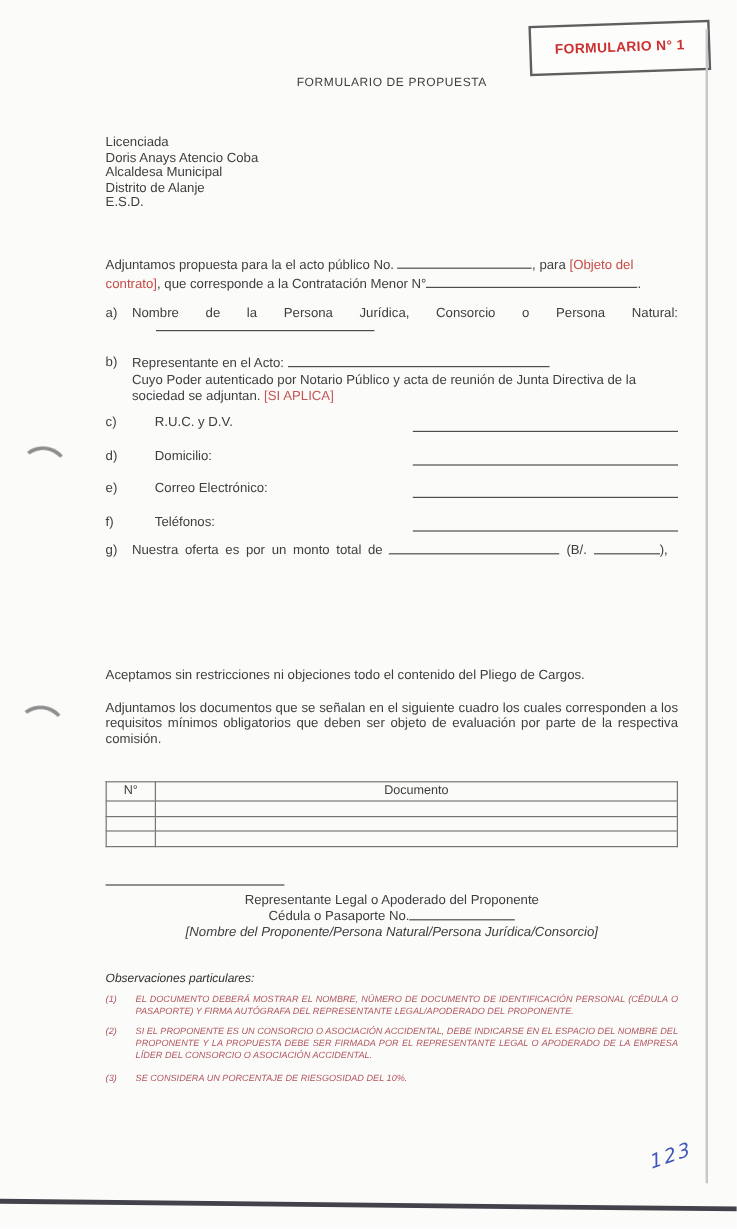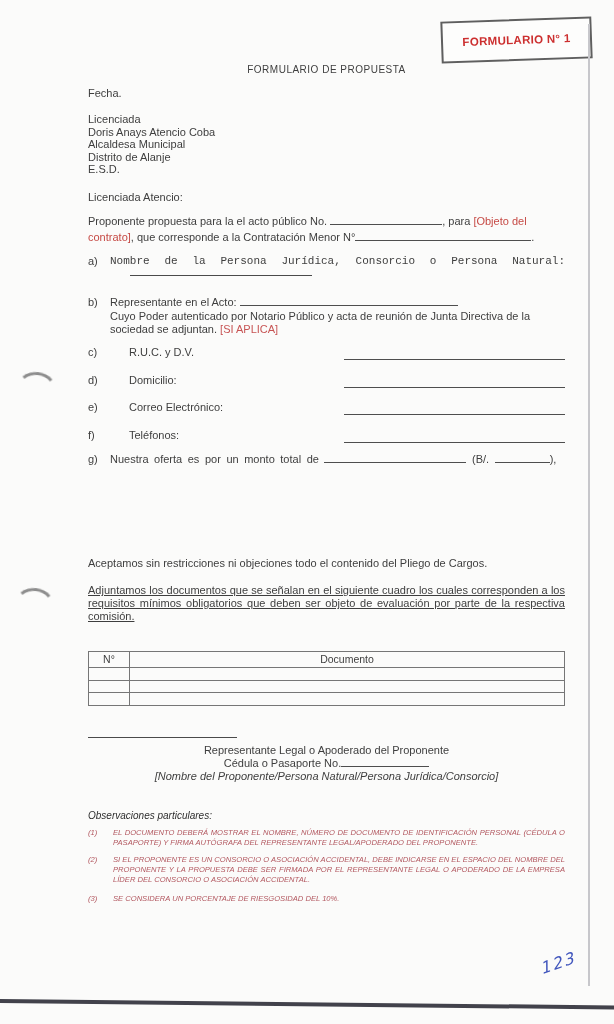--- a/index.html
+++ b/index.html
@@ -51,36 +51,36 @@
 
   .intro { top:214px; line-height:15.5px; }
   .blank { display:inline-block; border-bottom:1.3px solid #4e4e4e; height:10px; vertical-align:baseline; }
   .red { color:#c64a45; }
   .red-i { color:#c75454; }
 
   .item { padding-left:22px; }
   .marker { position:absolute; left:0; top:0; }
 
   .item-a { top:255px; }
-  .item-a .just { text-align:justify; text-align-last:justify;font-family:Liberation Mono, monospace; }
+  .item-a .just { text-align:justify; text-align-last:justify; }
   .a-line { margin-left:20px; margin-top:7px; width:182px; border-bottom:1.5px solid #4a4a4a; height:1px; }
 
   .item-b { top:296px; line-height:13.5px; }
 
   .fields { top:346px; }
   .field-row { display:flex; align-items:flex-start; height:15px; margin-bottom:12.5px; position:relative; padding-left:22px; }
   .field-row .flabel { flex:1;margin-left:19px; }
   .field-row .blank { height:14px; width:221px; }
 
   .item-g { top:452px; line-height:14px; }
   .item-g .g1 { word-spacing:2.5px; }
 
   .validity { top:511px; line-height:14.5px; }
   .acceptance { top:557px; }
-  .attach { top:584px; line-height:13.2px; text-align:justify;text-decoration:underline; }
+  .attach { top:584px; line-height:13.2px; text-align:justify; }
 
   .doc-table { top:651px; }
   table { width:477px; border-collapse:collapse; }
   th, td { border:1px solid #767676; font-weight:normal; font-size:10.5px; color:#3e3e3e; }
   th { height:16px; text-align:center; }
   th.col-num { width:41px; }
   td { height:12.5px; }
 
   .signature { top:736px; line-height:13.2px;text-align:center; }
   .sig-rule { width:149px; border-bottom:1.5px solid #4a4a4a; height:2px; margin-bottom:6px; }
@@ -104,33 +104,31 @@
     <span>FORMULARIO N° 1</span>
   </div>
   <div class="edge-line-right"></div>
   <div class="scan-bottom-line"></div>
   <div class="arc arc1"></div>
   <div class="arc arc2"></div>
   <div class="handwritten">123</div>
 
   <div class="content abs title">FORMULARIO DE PROPUESTA</div>
 
-  <div class="content abs fecha">Fecha.</div>
 
   <div class="content abs address">
     <div>Licenciada</div>
     <div>Doris Anays Atencio Coba</div>
     <div>Alcaldesa Municipal</div>
     <div>Distrito de Alanje</div>
     <div>E.S.D.</div>
   </div>
 
-  <div class="content abs salutation">Licenciada Atencio:</div>
-
-  <p class="content abs intro"><span>Proponente propuesta para la el acto público No.</span> <span class="blank" style="width:112px"></span><span>, para</span> <span class="red">[Objeto del contrato]</span><span>, que corresponde a la Contratación Menor N°</span><span class="blank" style="width:176px"></span><span>.</span></p>
+
+  <p class="content abs intro"><span>Adjuntamos propuesta para la el acto público No.</span> <span class="blank" style="width:112px"></span><span>, para</span> <span class="red">[Objeto del contrato]</span><span>, que corresponde a la Contratación Menor N°</span><span class="blank" style="width:176px"></span><span>.</span></p>
 
   <div class="content abs item item-a">
     <span class="marker">a)</span>
     <div class="just">Nombre de la Persona Jurídica, Consorcio o Persona Natural:</div>
     <div class="a-line"></div>
   </div>
 
   <div class="content abs item item-b">
     <span class="marker">b)</span>
     <div><span>Representante en el Acto:</span> <span class="blank" style="width:218px"></span></div>

